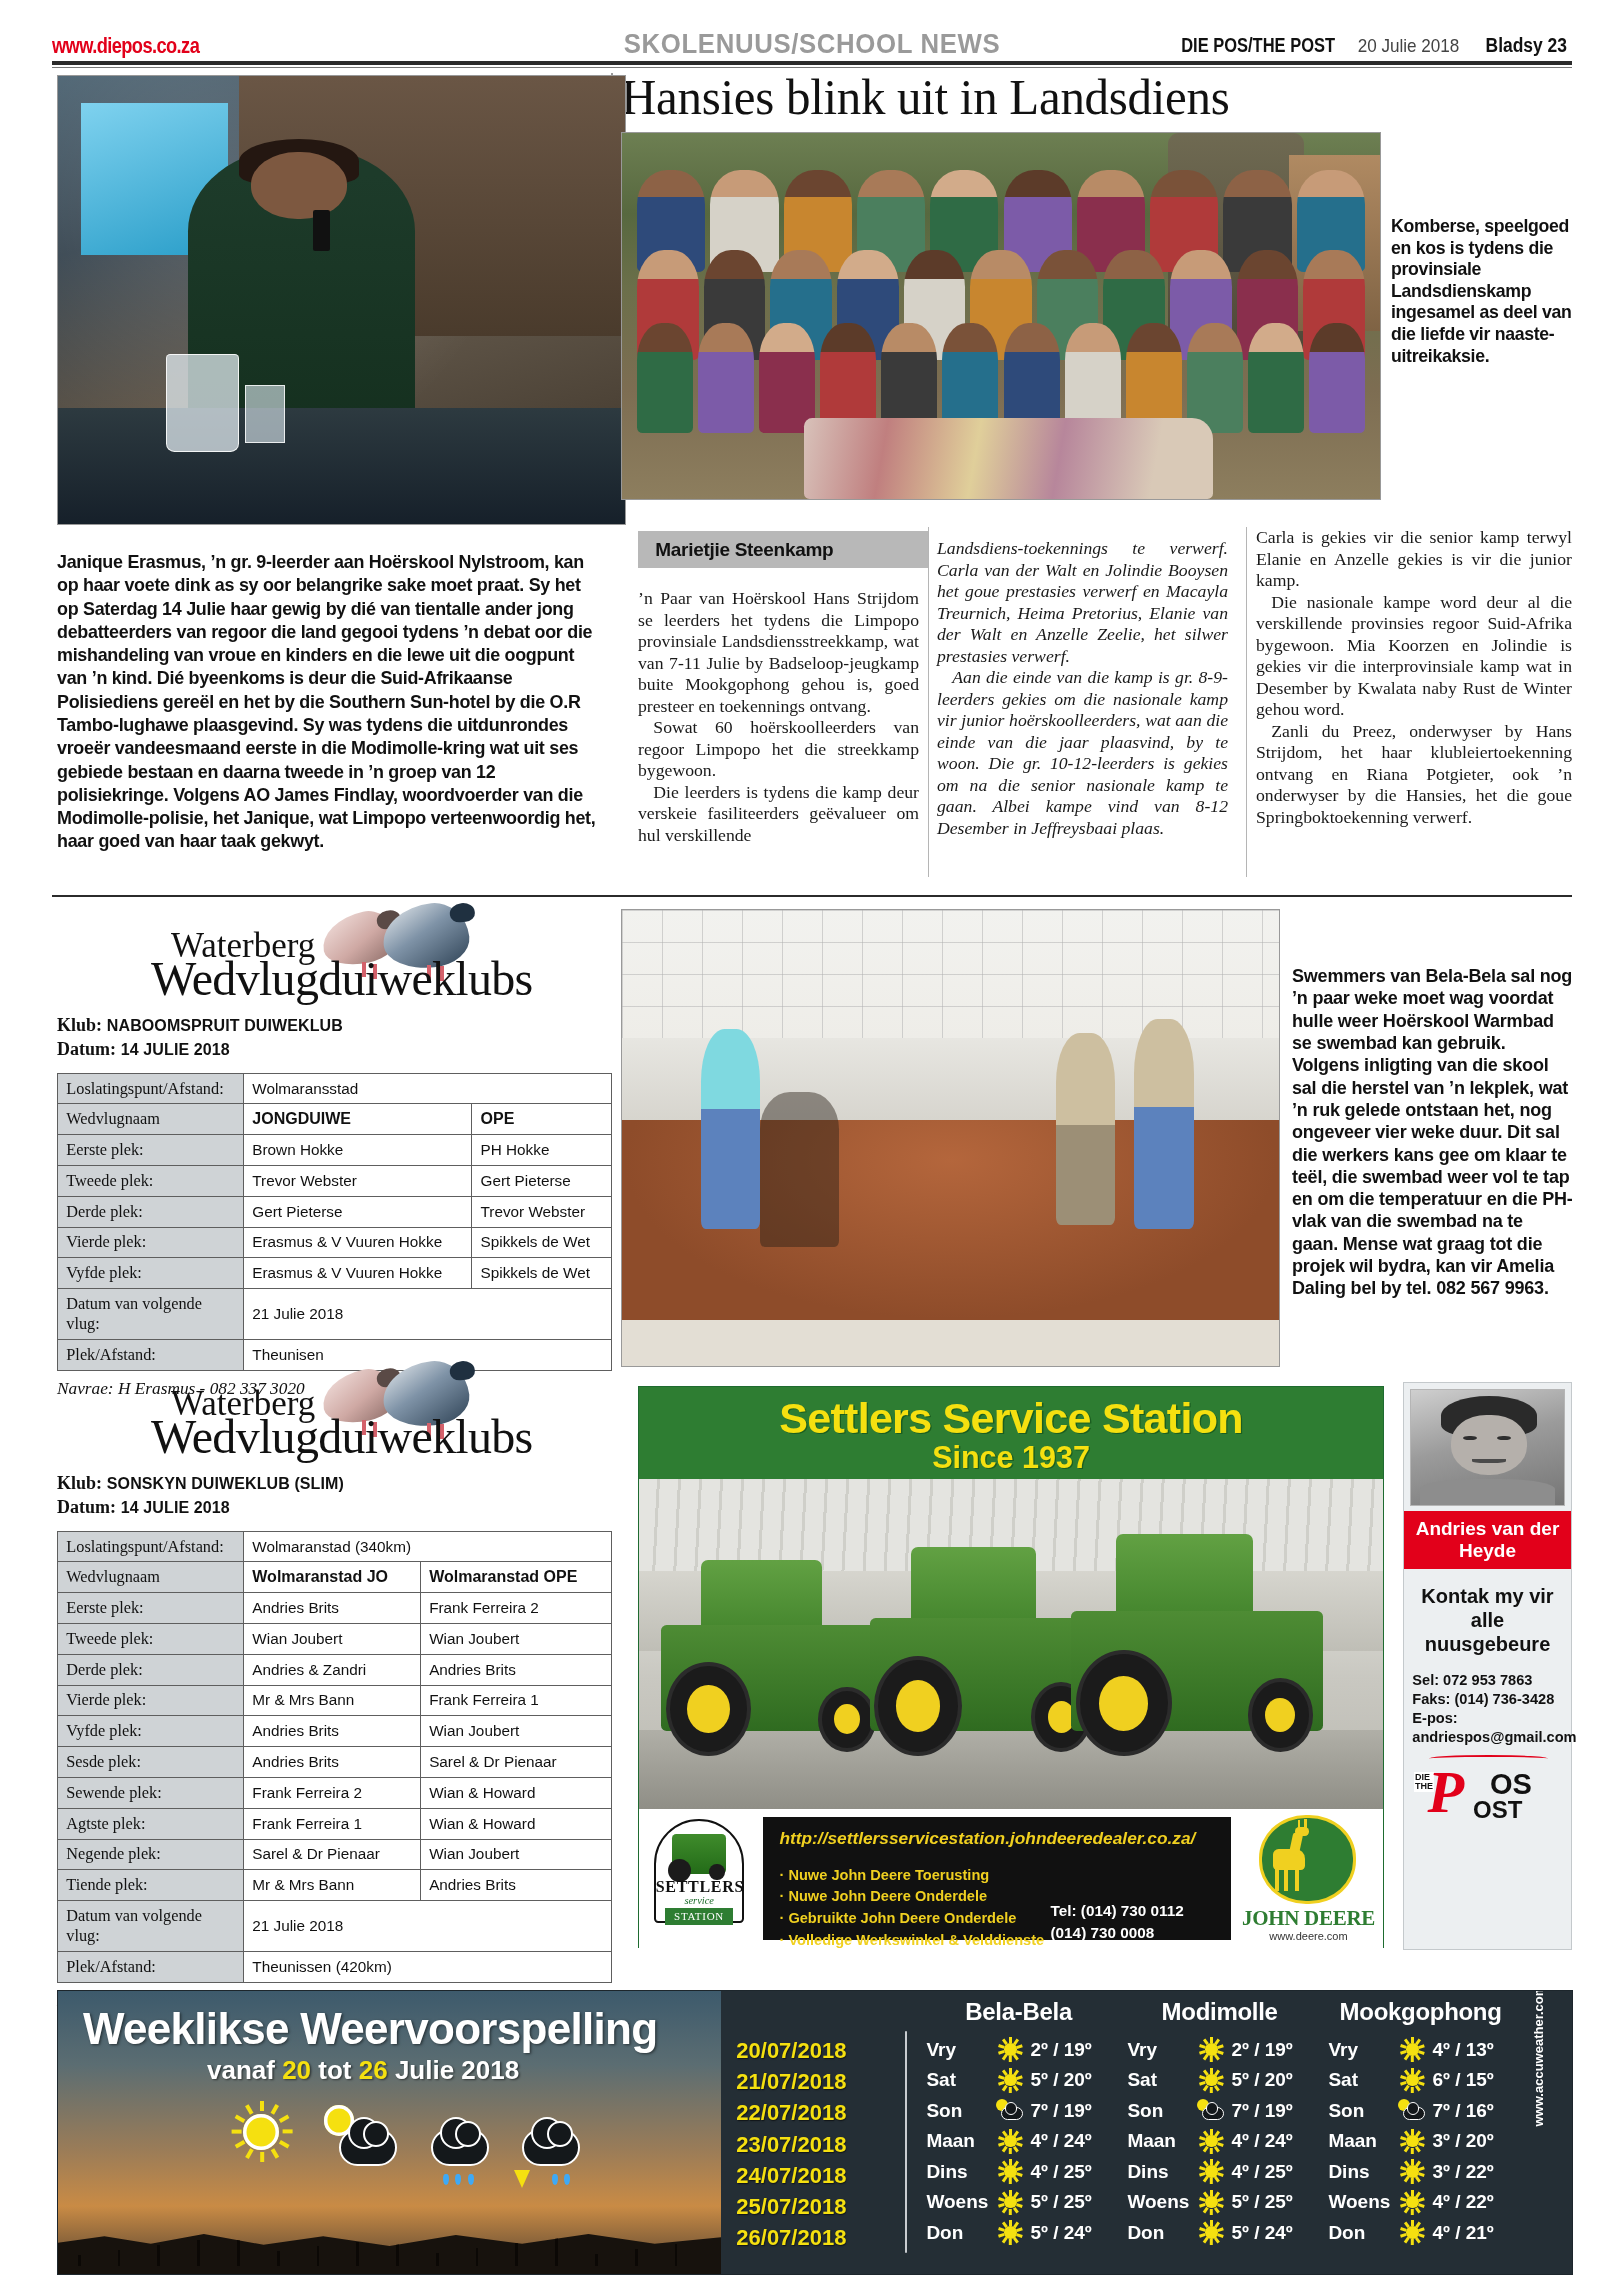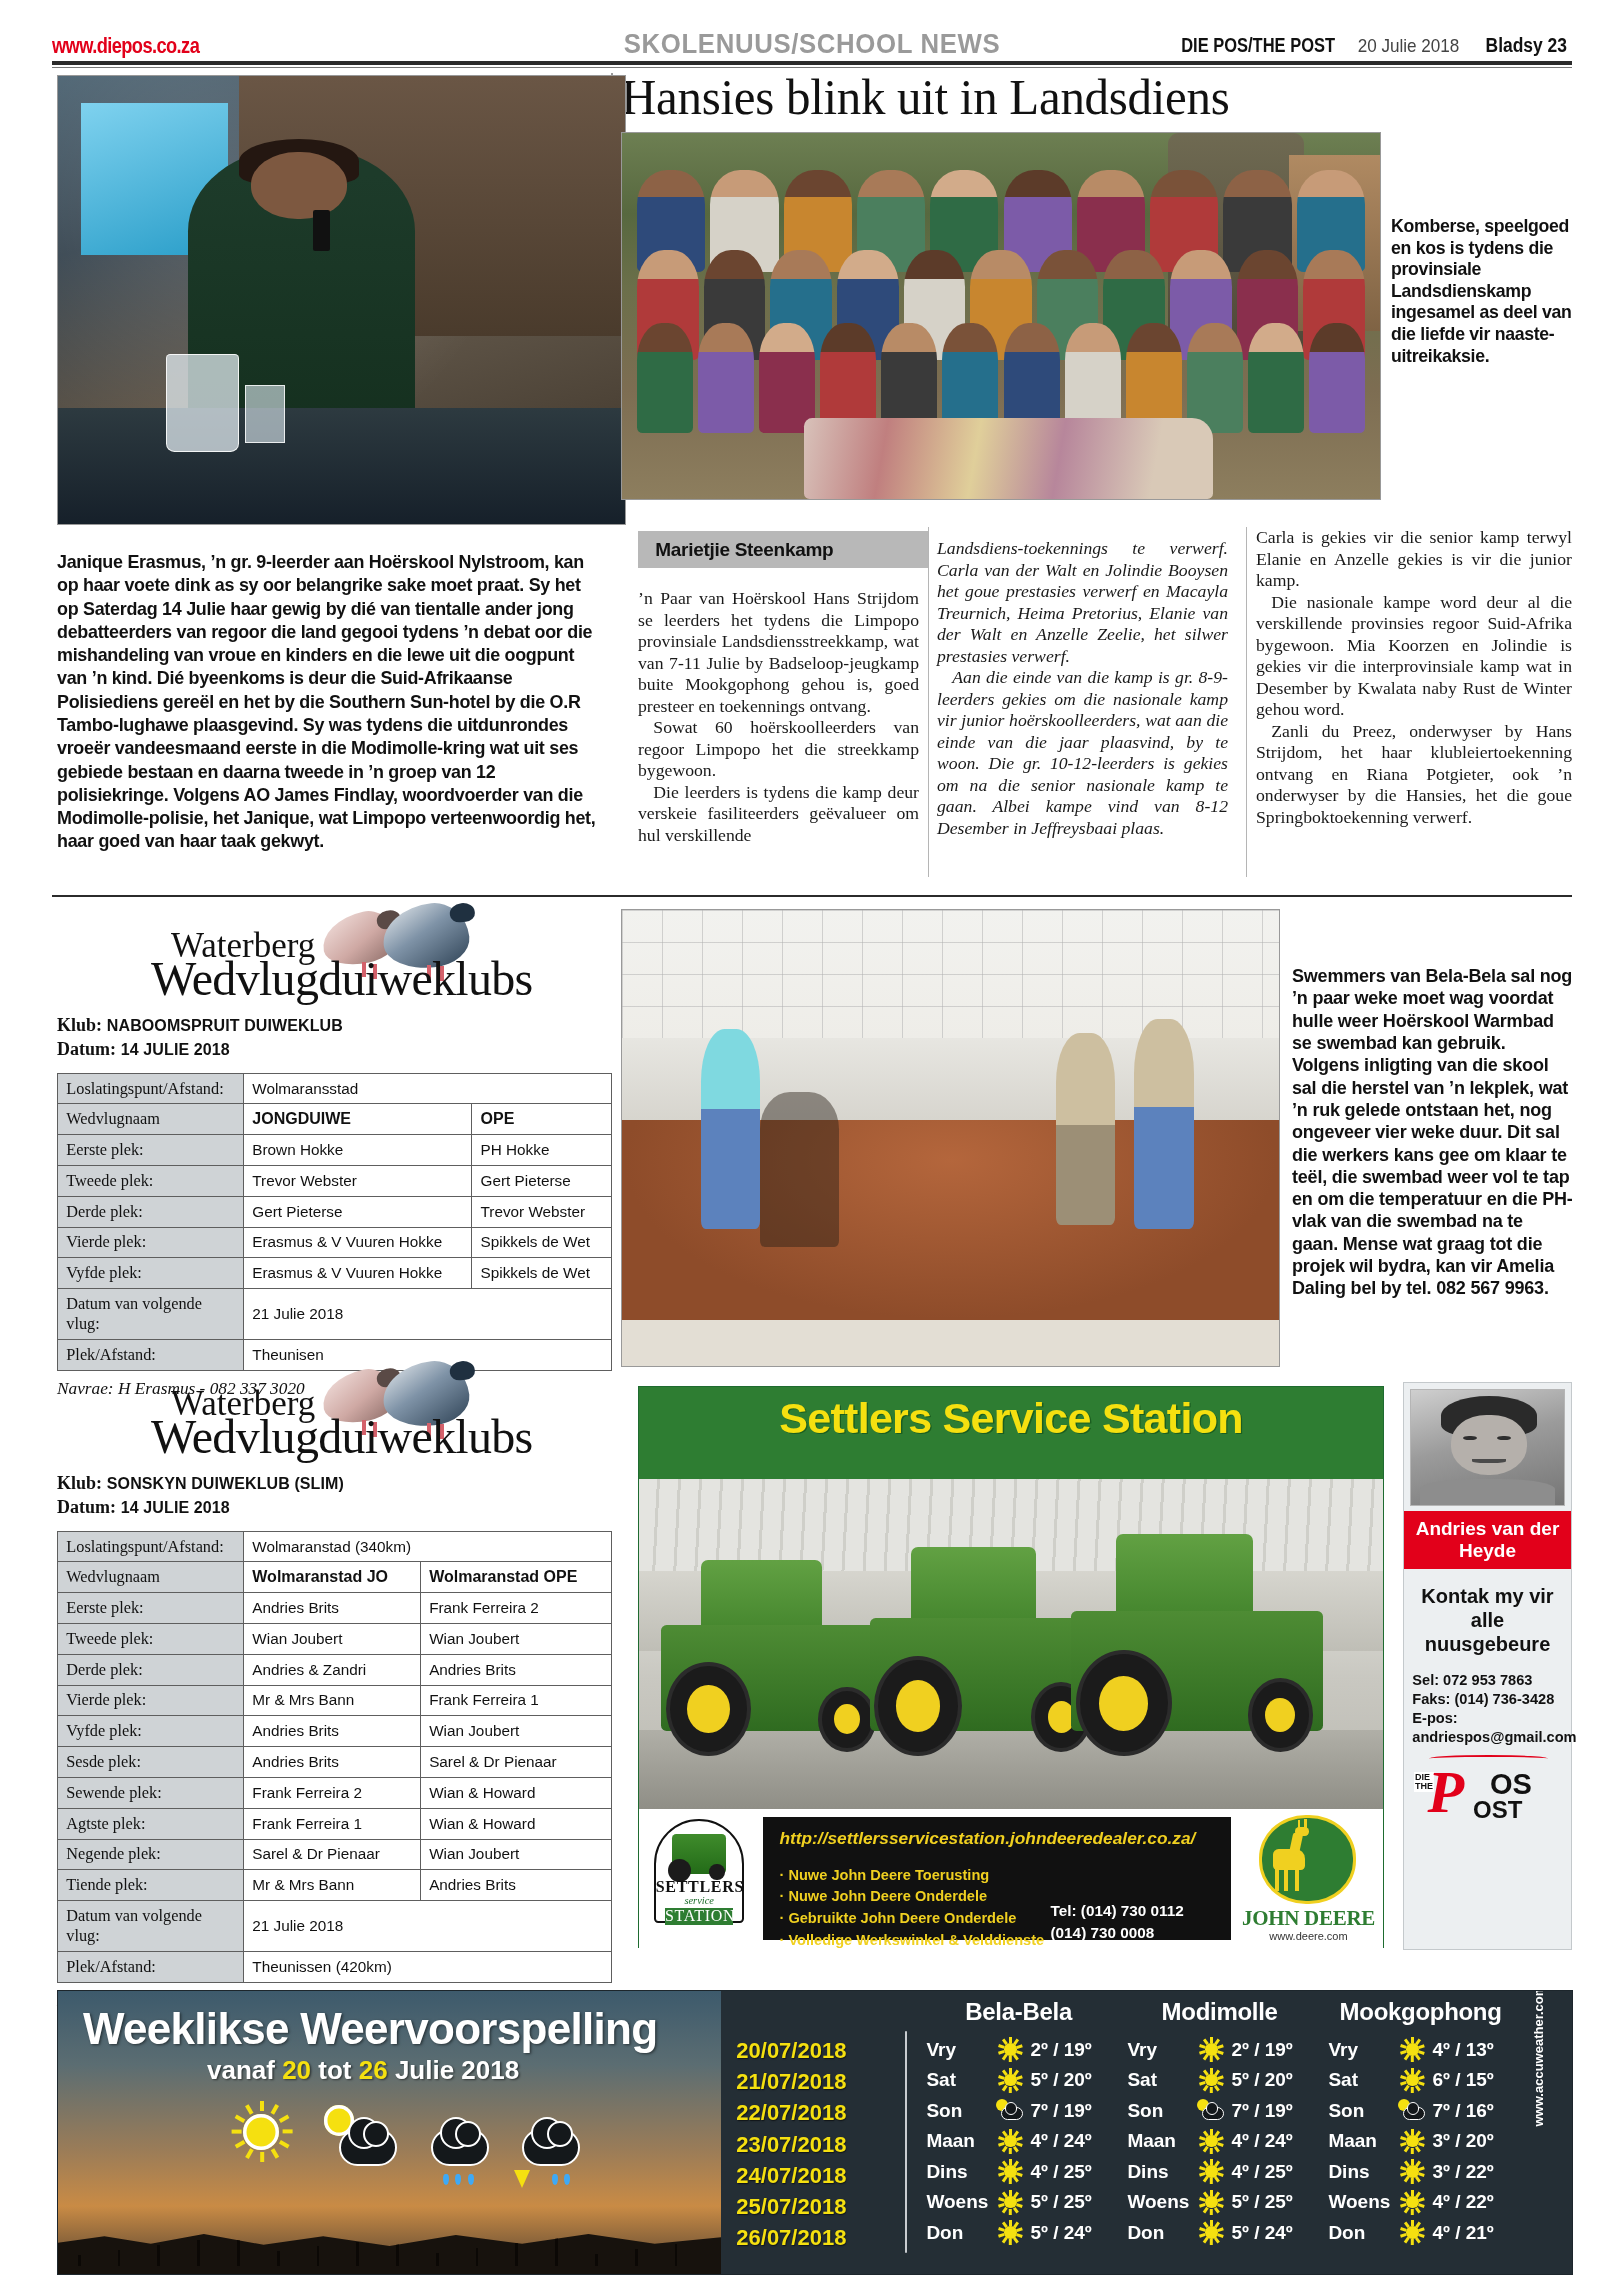--- a/index.html
+++ b/index.html
@@ -266,21 +266,21 @@
   .sl-tractor:before { content:''; position:absolute; left:-4.2px; bottom:-8.3px; width:23.6px; height:23.6px;
     background:#1b1b1b; border-radius:50%; }
   .sl-tractor:after { content:''; position:absolute; right:1.4px; bottom:-5.6px; width:15.3px; height:15.3px;
     background:#1b1b1b; border-radius:50%; }
   .sl-name { position:absolute; left:16.7px; top:69px; width:87px; text-align:center;
     font-family:"Liberation Serif", serif; font-weight:bold; font-size:16px; color:#111; letter-spacing:0.7px; }
   .sl-sub { position:absolute; left:16.7px; top:86px; width:87px; text-align:center;
     font-family:"Liberation Serif", serif; font-style:italic; font-size:10.4px; color:#1b6b2a; }
   .sl-station { position:absolute; left:26px; top:99px; width:68px; height:16.7px;
     background:#2e7d32; color:#fff; text-align:center;
-    font-family:"Liberation Serif", serif; font-size:16px; line-height:16.7px; letter-spacing:0.7px; }
+    font-family:"Liberation Serif", serif; font-size:11px; line-height:16.7px; letter-spacing:0.7px; }
 
   .set-black { flex:1; margin:8.3px 2.8px; background:#111; position:relative; padding:11px 0 0 16.7px; }
   .sb-url { font-weight:bold; font-style:italic; font-size:17.3px; color:#f0d020; }
   .sb-cols { display:flex; margin-top:15.3px; }
   .sb-list { width:60%; }
   .sb-list li { list-style:none; font-weight:bold; font-size:14.6px; color:#f0d020; line-height:1.5; }
   .sb-list li:before { content:'· '; color:#f0d020; }
   .sb-contact { color:#fff; font-weight:bold; font-size:15.3px; line-height:1.46; padding-top:35px; }
 
   .set-jd { width:149px; position:relative; }
@@ -683,20 +683,21 @@
   </tbody>
     </table>
   <div class="pg-navrae">Navrae: Wian Joubert - 072 345 0108</div>
 </div>
 
 <div class="swim-text">Swemmers van Bela-Bela sal nog ’n paar weke moet wag voordat hulle weer Hoërskool Warmbad se swembad kan gebruik. Volgens inligting van die skool sal die herstel van ’n lekplek, wat ’n ruk gelede ontstaan het, nog ongeveer vier weke duur. Dit sal die werkers kans gee om klaar te teël, die swembad weer vol te tap en om die temperatuur en die PH-vlak van die swembad na te gaan. Mense wat graag tot die projek wil bydra, kan vir Amelia Daling bel by tel. 082 567 9963.</div>
 
 <div id="settlers-ad">
   <div class="set-head">
     <div class="set-t1">Settlers Service Station</div>
+    <div class="set-t2">Since 1937</div>
   </div>
   <div class="set-photo">
     <div class="sp-roof"></div>
       <div class="sp-back"></div>
       <div class="sp-floor"></div>
     <div class="tractor" id="tr1">
         <div class="cab"></div>
         <div class="body"></div>
         <div class="wh-b"></div>
         <div class="wh-f"></div>

